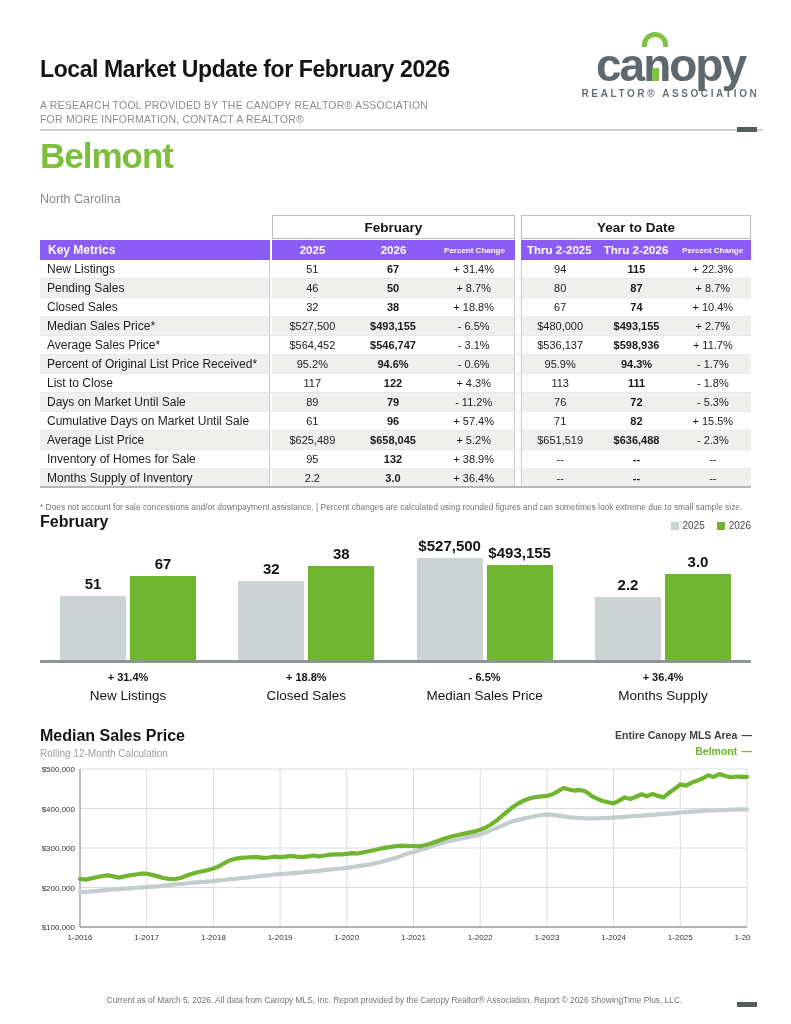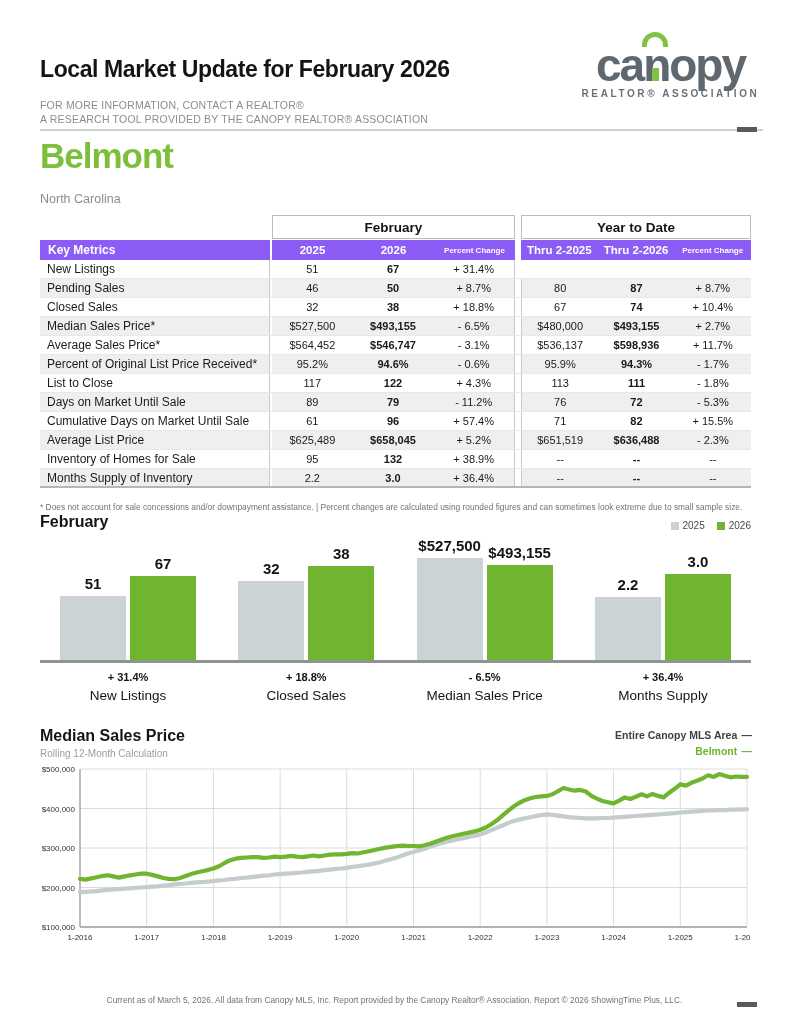--- a/index.html
+++ b/index.html
@@ -83,22 +83,22 @@
   .footer { position:absolute; top:963px; left:0; width:789px; text-align:center; font-size:8.4px; color:#6f7477;margin-top:32px; }
 </style>
 </head>
 <body>
 
 <div class="page">
 
   <div class="hdr">
     <div>
       <div class="hdr-title">Local Market Update for February 2026</div>
+      <p class="hdr-sub">A RESEARCH TOOL PROVIDED BY THE CANOPY REALTOR® ASSOCIATION</p>
       <p class="hdr-sub">FOR MORE INFORMATION, CONTACT A REALTOR®</p>
-      <p class="hdr-sub">A RESEARCH TOOL PROVIDED BY THE CANOPY REALTOR® ASSOCIATION</p>
     </div>
     <div class="logo">
       <div class="logo-word"><span>ca</span><span class="logo-nwrap"><span>n</span><span class="logo-arc"></span><span class="logo-door"></span></span><span>opy</span></div>
       <div class="logo-tag">REALTOR® ASSOCIATION</div>
     </div>
   </div>
 
   <div class="header-rule"></div>
   <div class="mark mark-top"></div>
 
@@ -131,20 +131,25 @@
     <div id="tbody">
         <div class="t-row d-row">
           <div class="c-label">New Listings</div>
           <div class="gapA"></div>
           <div class="secA">
             <div class="cell ">51</div>
             <div class="cell bold">67</div>
             <div class="cell ">+ 31.4%</div>
           </div>
           <div class="gapB"></div>
+          <div class="secB">
+            <div class="cell ">94</div>
+            <div class="cell bold">115</div>
+            <div class="cell ">+ 22.3%</div>
+          </div>
         </div>
         <div class="t-row d-row">
           <div class="c-label">Pending Sales</div>
           <div class="gapA"></div>
           <div class="secA">
             <div class="cell ">46</div>
             <div class="cell bold">50</div>
             <div class="cell ">+ 8.7%</div>
           </div>
           <div class="gapB"></div>

